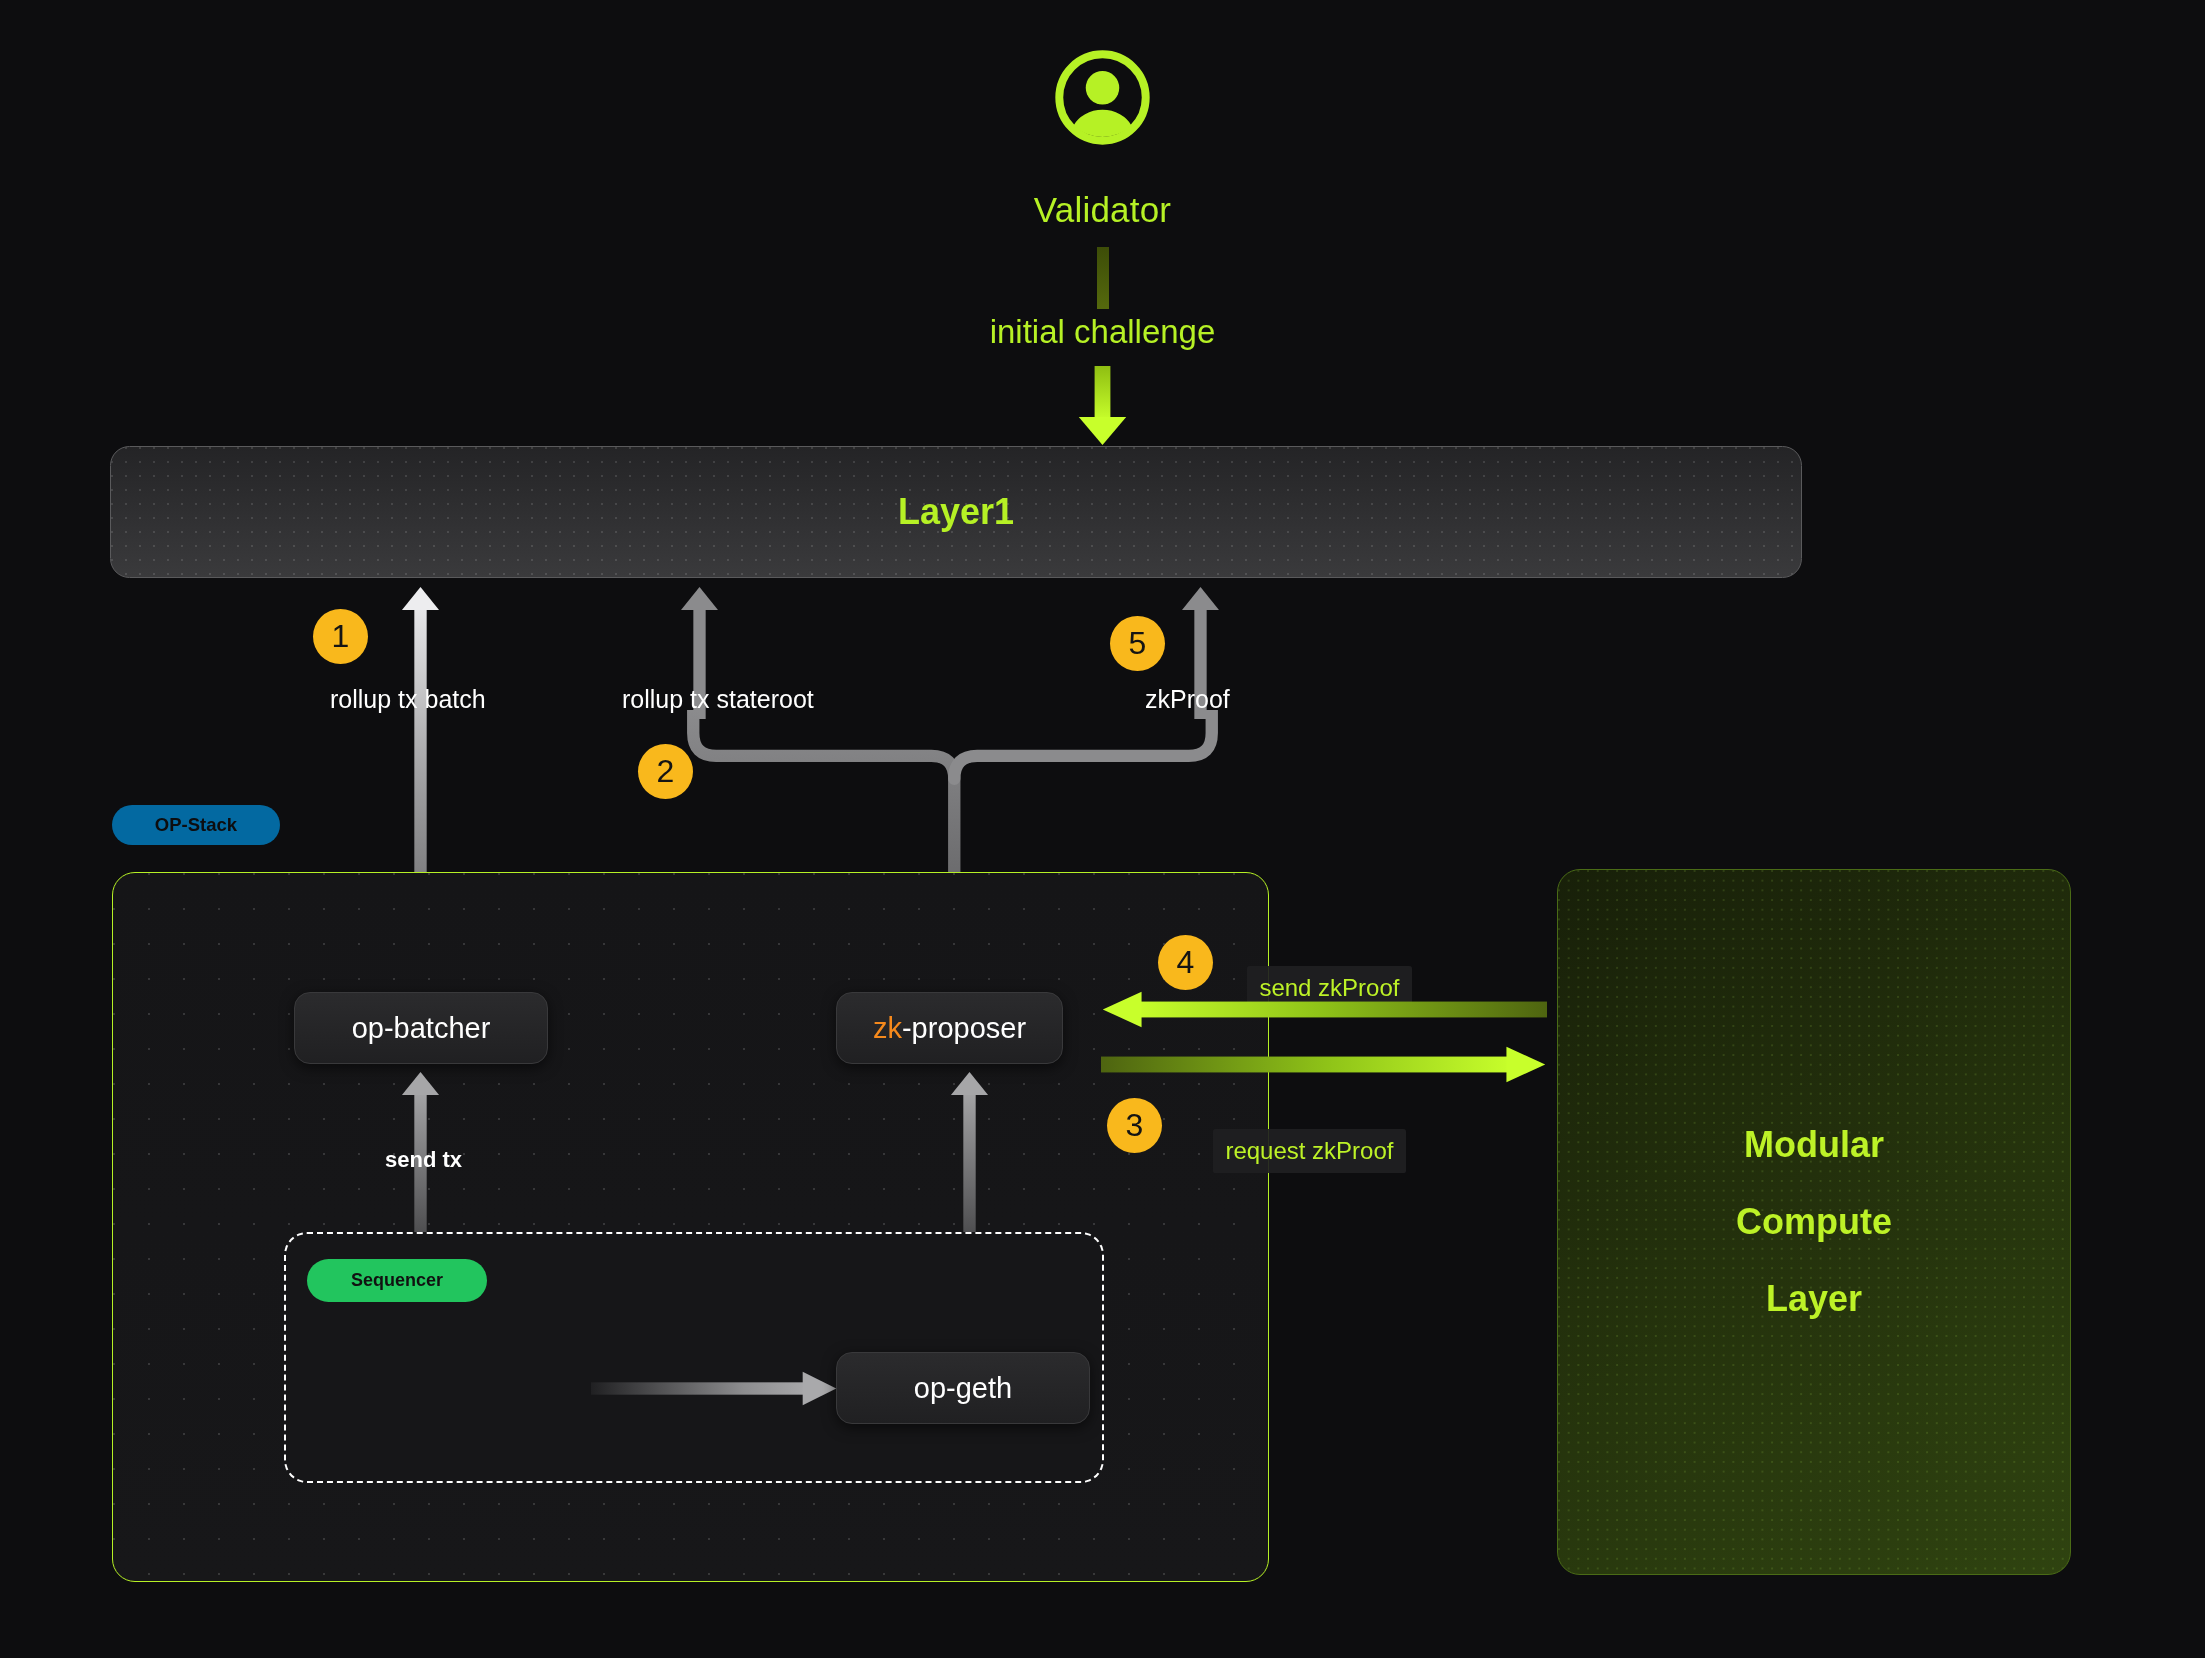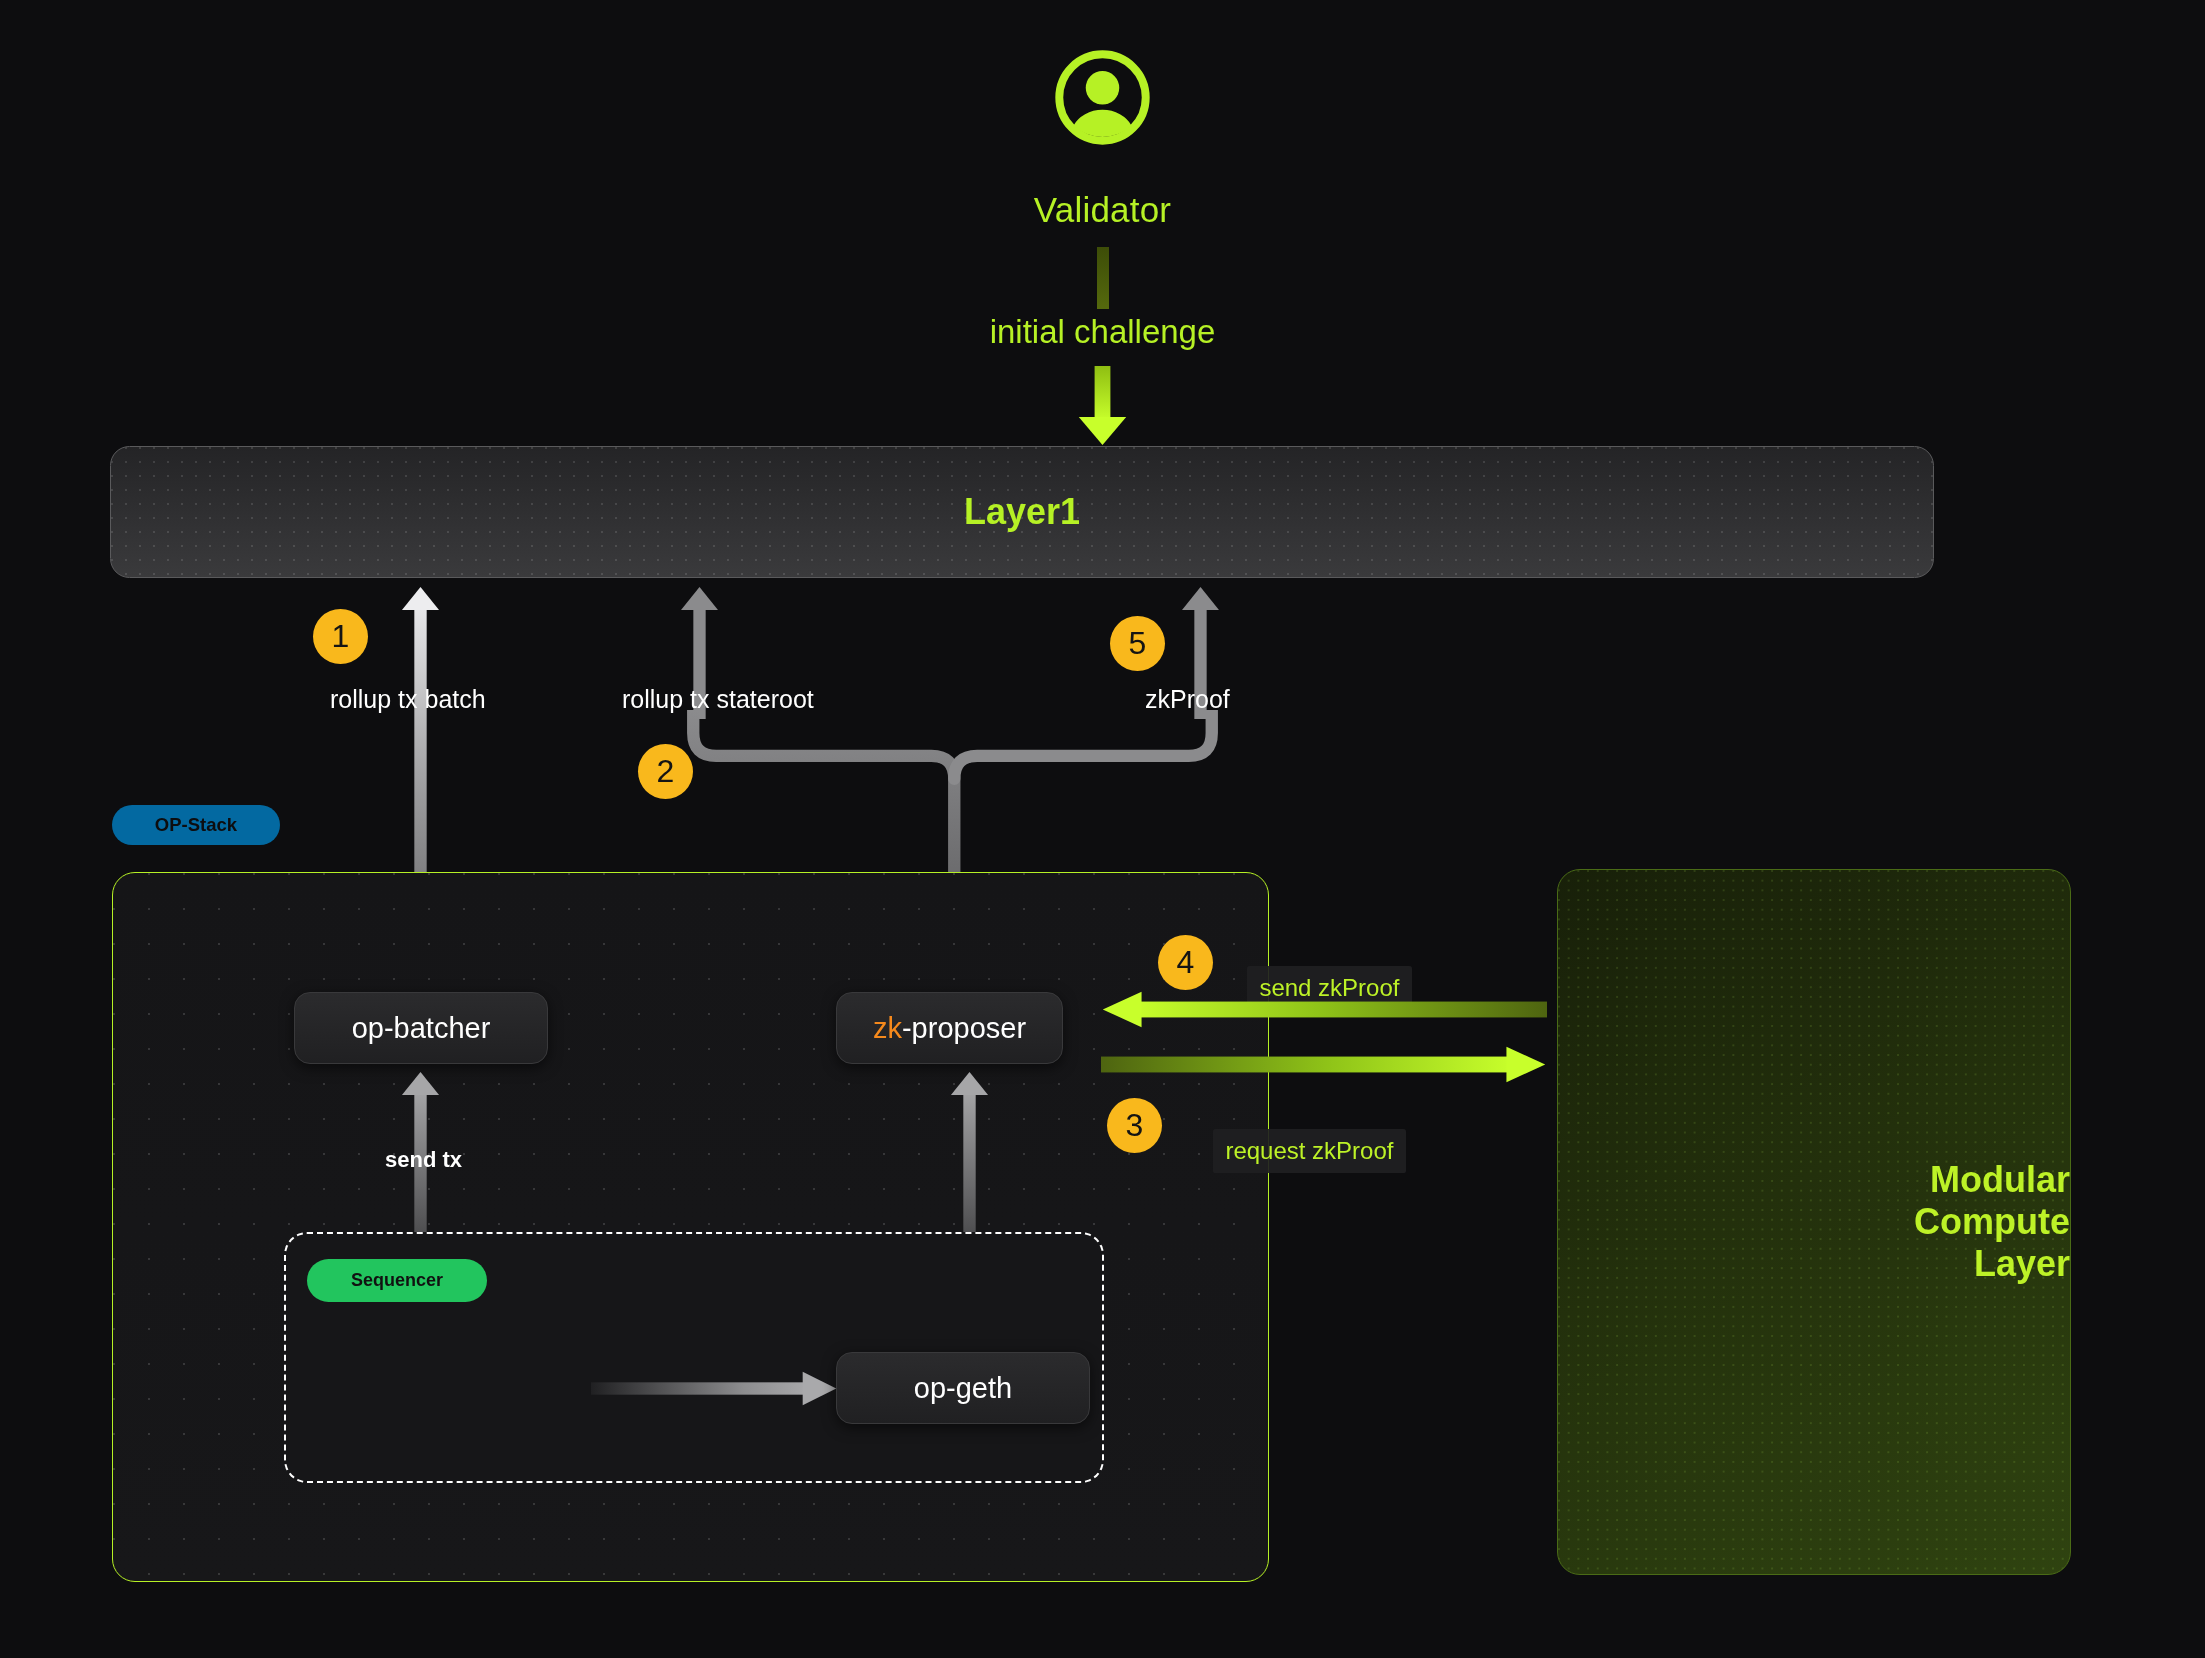--- a/index.html
+++ b/index.html
@@ -25,21 +25,21 @@
     background:linear-gradient(to bottom,#3d4d08,#55690d);
   }
   #challenge-label{
     left:882px;top:313px;width:441px;text-align:center;
     color:#b6f125;font-size:33px;
   }
   #challenge-arrow{left:1075px;top:366px;width:55px;height:79px;}
 
   
   #layer1-bar{
-    left:110px;top:446px;width:1824px;height:132px;
+    left:110px;top:446px;width:1692px;height:132px;
     border-radius:19.4px;
     background:
       radial-gradient(circle at 0.9px 0.9px, rgba(255,255,255,.12) 1px, transparent 1.1px) 0 0/14px 14px,
       linear-gradient(to bottom,#242426 0%,#2e2e30 45%,#3a3a3c 100%);
     border:0.9px solid #5a5a5c;
     box-sizing:border-box;
     text-align:center;
   }
   #layer1-label{
     position:absolute;left:0;top:0;width:100%;height:100%;
@@ -112,21 +112,22 @@
   
   #mcl-box{
     left:1557px;top:869px;width:514px;height:706px;
     border-radius:23px;
     border:0.9px solid #4a6b16;
     background:
       radial-gradient(circle at 0.9px 0.9px, rgba(190,255,90,.13) 1px, transparent 1.1px) 0 0/9.7px 9.7px,
       linear-gradient(150deg,#182009 0%,#23300c 45%,#2f4310 100%);
     box-sizing:border-box;
     display:flex;flex-direction:column;
-    align-items:flex-end;justify-content:center;
+    align-items:center;justify-content:center;
+    gap:35px;
   }
   .mcl-line{color:#bdf227;font-size:36px;font-weight:700;}
 </style>
 </head>
 <body>
 
 <div id="canvas">
 
   <div class="abs" id="validator-icon">
     <svg width="97" height="97" viewBox="0 0 110 110">

